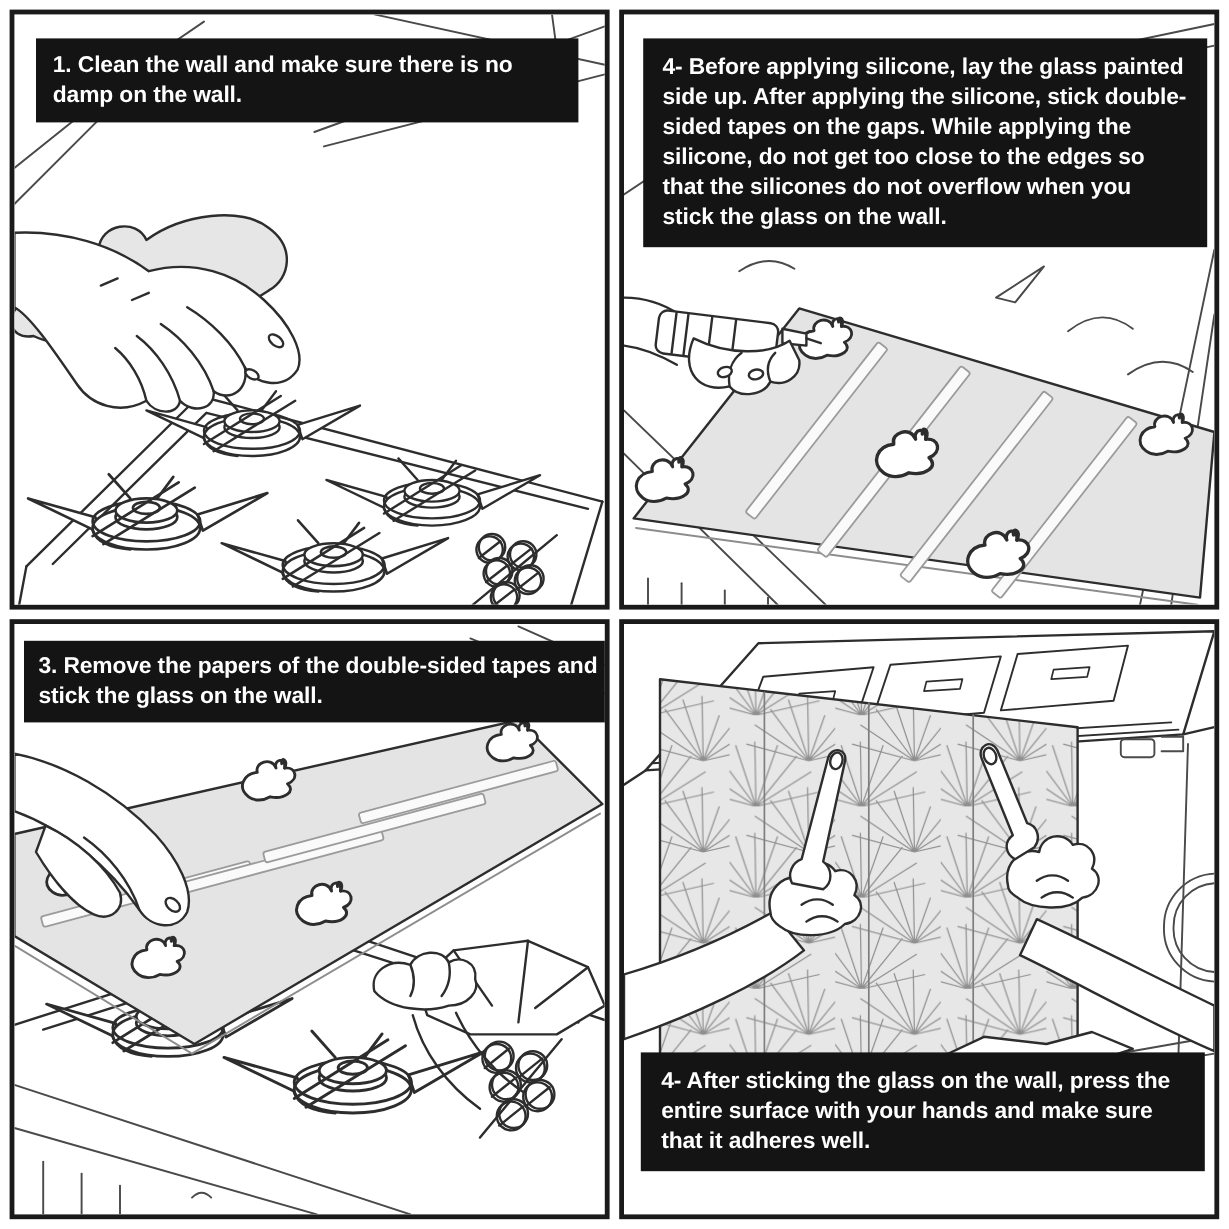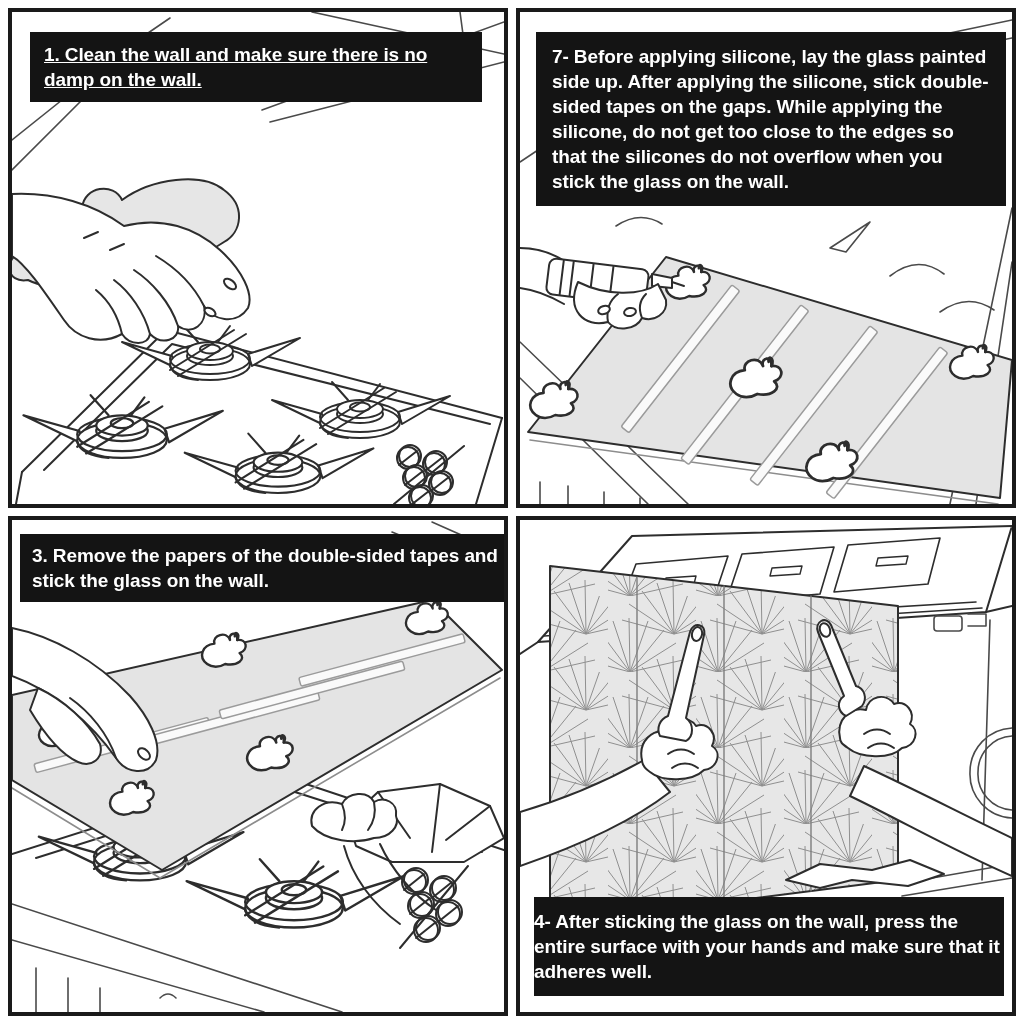--- a/index.html
+++ b/index.html
@@ -16,24 +16,24 @@
   .panel{
     position:relative;background:#fff;border:4px solid var(--panel-border);
     overflow:hidden;
   }
   .panel svg{position:absolute;inset:0;width:100%;height:100%;}
   .caption{
     position:absolute;z-index:5;background:var(--caption-bg);color:var(--caption-text);
     font-family:"Liberation Sans",sans-serif;font-weight:700;font-size:19px;
     line-height:1.32;letter-spacing:-0.1px;
   }
-  .caption-1{left:18px;top:20px;width:452px;padding:10px 14px;text-decoration:underline;}
+  .caption-1{left:18px;top:20px;width:452px;padding:10px 14px;}
   .caption-2{left:16px;top:20px;right:6px;padding:12px 16px;}
   .caption-3{left:8px;top:14px;width:524px;padding:9px 12px;}
-  .caption-4{left:14px;right:8px;bottom:16px;padding:12px 0;}
+  .caption-4{left:14px;right:8px;bottom:36px;padding:12px 17px;}
 </style>
 </head>
 <body>
 
 <div class="sheet">
 
   <div class="panel">
     <svg viewBox="0 0 492 492" aria-hidden="true">
       <defs>
         <g id="burnerA" stroke="#2d2d2d" stroke-width="2" fill="none" stroke-linecap="round" stroke-linejoin="round">
@@ -168,21 +168,21 @@
           <path d="M132 262 L152 266 L152 276 L132 274 Z" fill="#fff"></path>
           <path d="M152 270 L164 274"></path>
           <path d="M58 270 C46 298 64 316 88 310 C96 320 116 318 122 306 C134 310 148 302 146 288 L138 272 C120 284 86 284 58 270 Z" fill="#fff"></path>
           <path d="M88 310 C86 298 90 288 98 282"></path>
             <path d="M122 306 C118 296 120 288 126 282"></path>
           <ellipse cx="84" cy="298" rx="6" ry="4" transform="rotate(-18 84 298)" fill="#fff"></ellipse>
           <ellipse cx="110" cy="300" rx="6" ry="4" transform="rotate(-12 110 300)" fill="#fff"></ellipse>
         </g>
       </g>
     </svg>
-    <div class="caption caption-2">7- Before applying silicone, lay the glass painted side up. After applying the silicone, stick double-sided tapes on the gaps. While applying the silicone, do not get too close to the edges so that the silicones do not overflow when you stick the glass on the wall.</div>
+    <div class="caption caption-2">4- Before applying silicone, lay the glass painted side up. After applying the silicone, stick double-sided tapes on the gaps. While applying the silicone, do not get too close to the edges so that the silicones do not overflow when you stick the glass on the wall.</div>
   </div>
 
   <div class="panel">
     <svg viewBox="0 0 492 492" aria-hidden="true">
       <defs>
         <g id="burnerC" stroke="#2d2d2d" stroke-width="2" fill="none" stroke-linecap="round" stroke-linejoin="round">
           <path d="M-38 -8 L-88 -22 L-34 4 Z" fill="#fff"></path>
           <path d="M38 -10 L90 -26 L42 2 Z" fill="#fff"></path>
           <ellipse cx="0" cy="0" rx="40" ry="16" fill="#fff"></ellipse>
           <ellipse cx="0" cy="-5" rx="40" ry="15"></ellipse>

